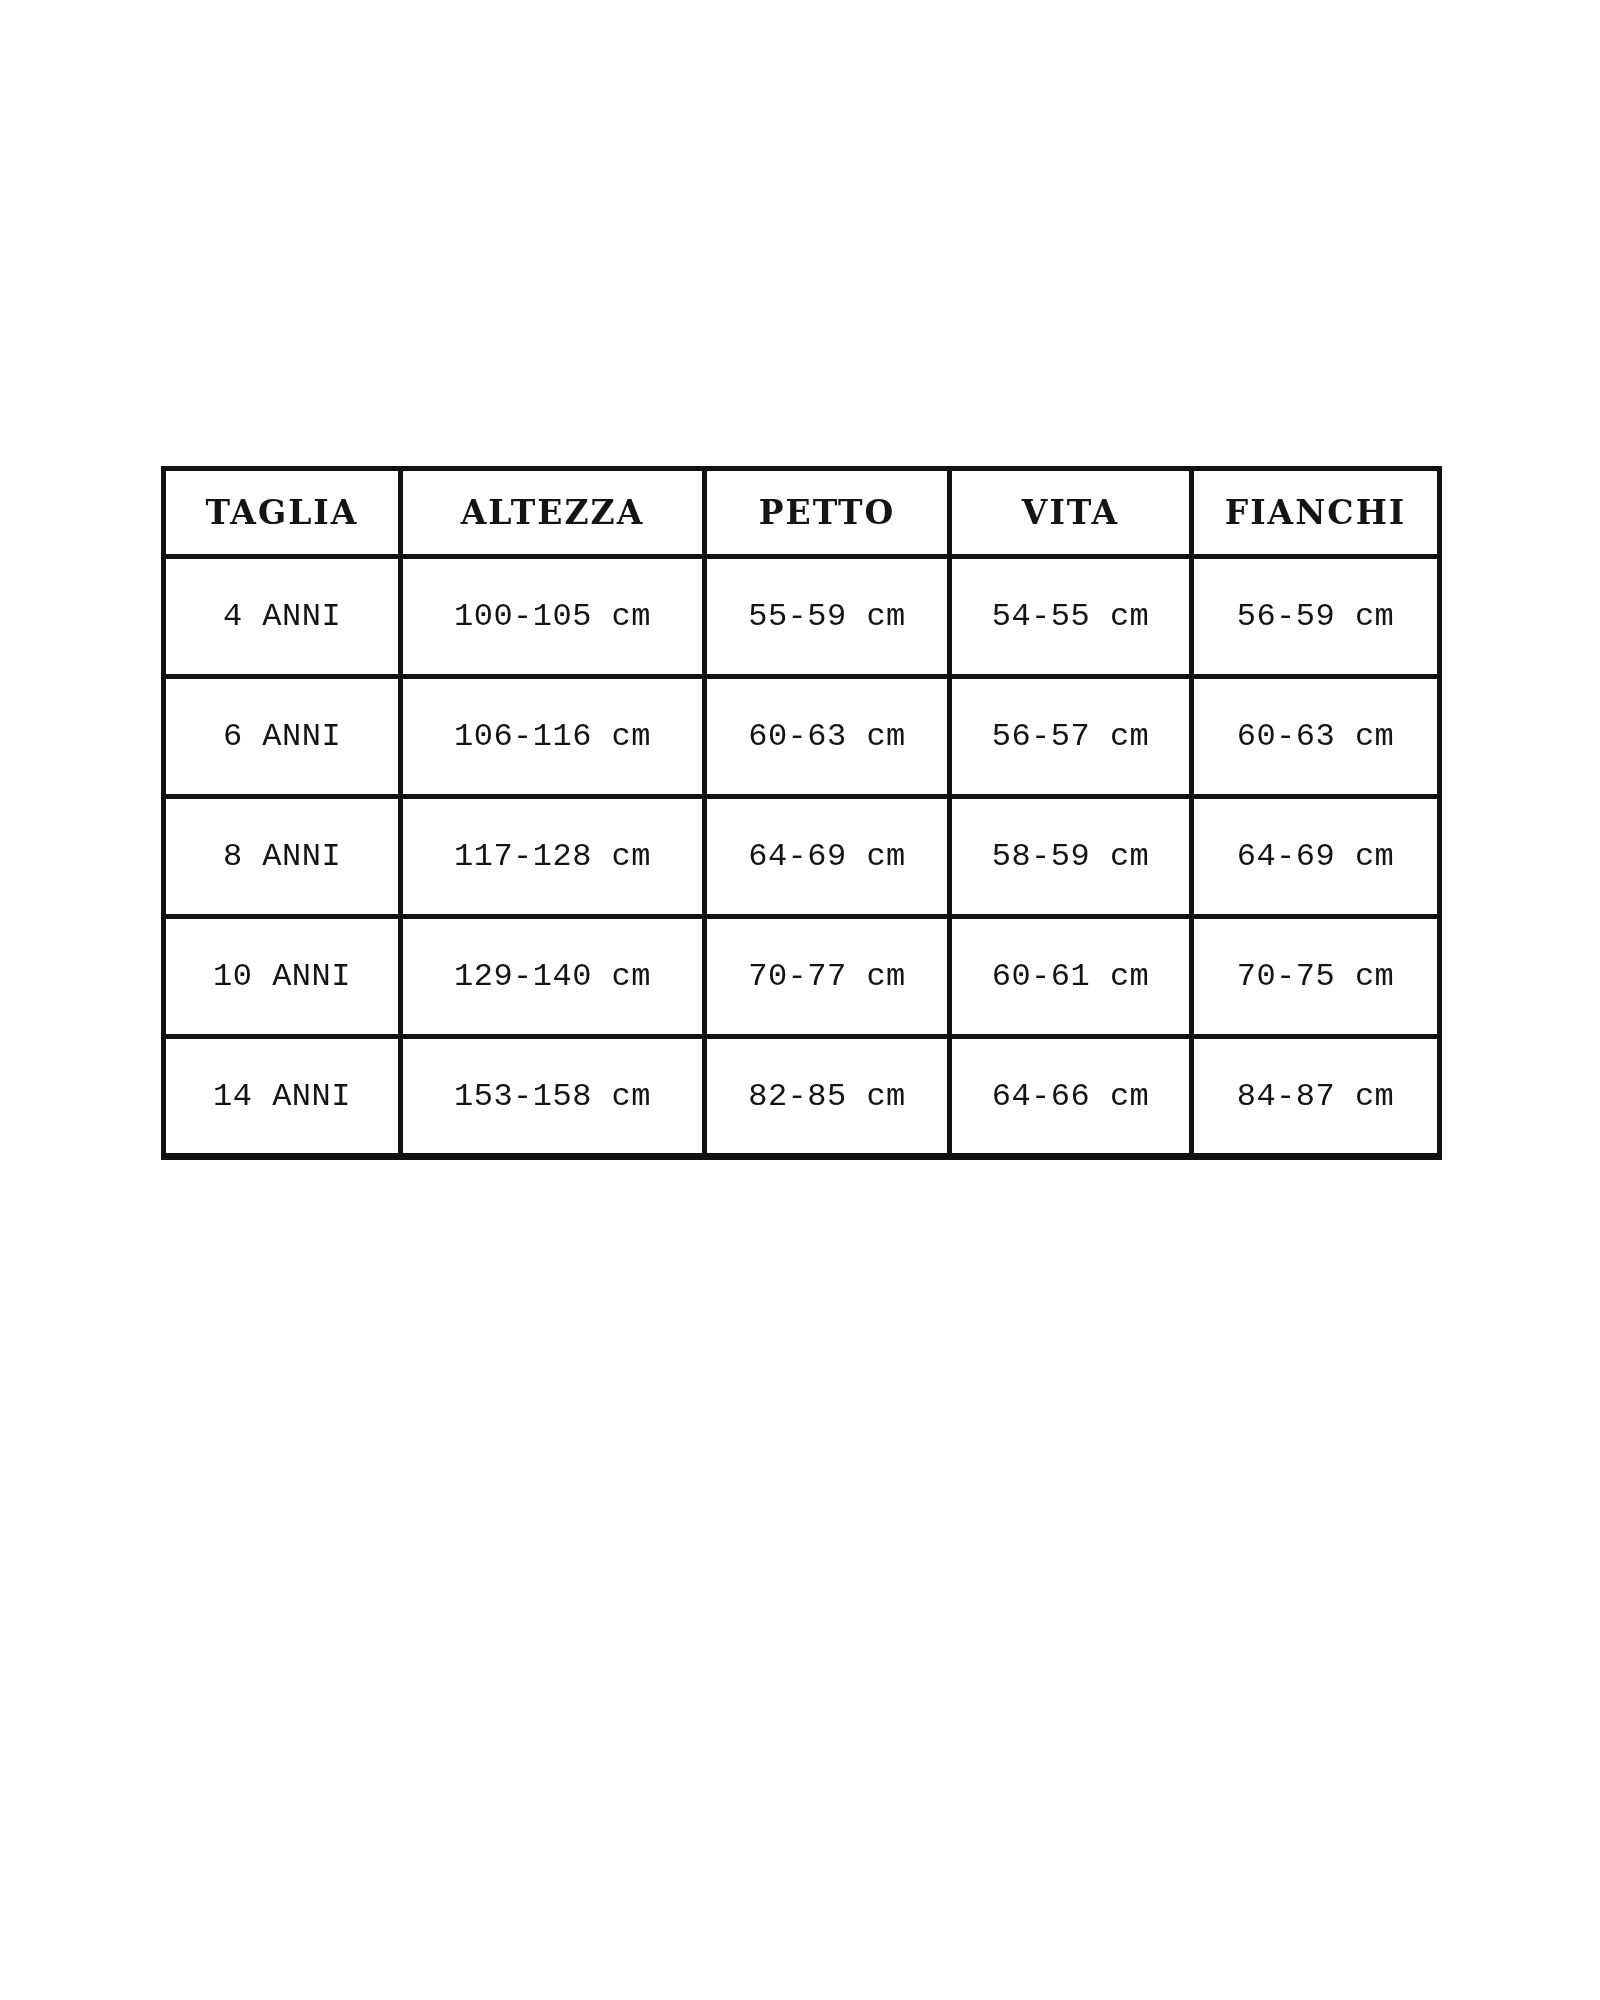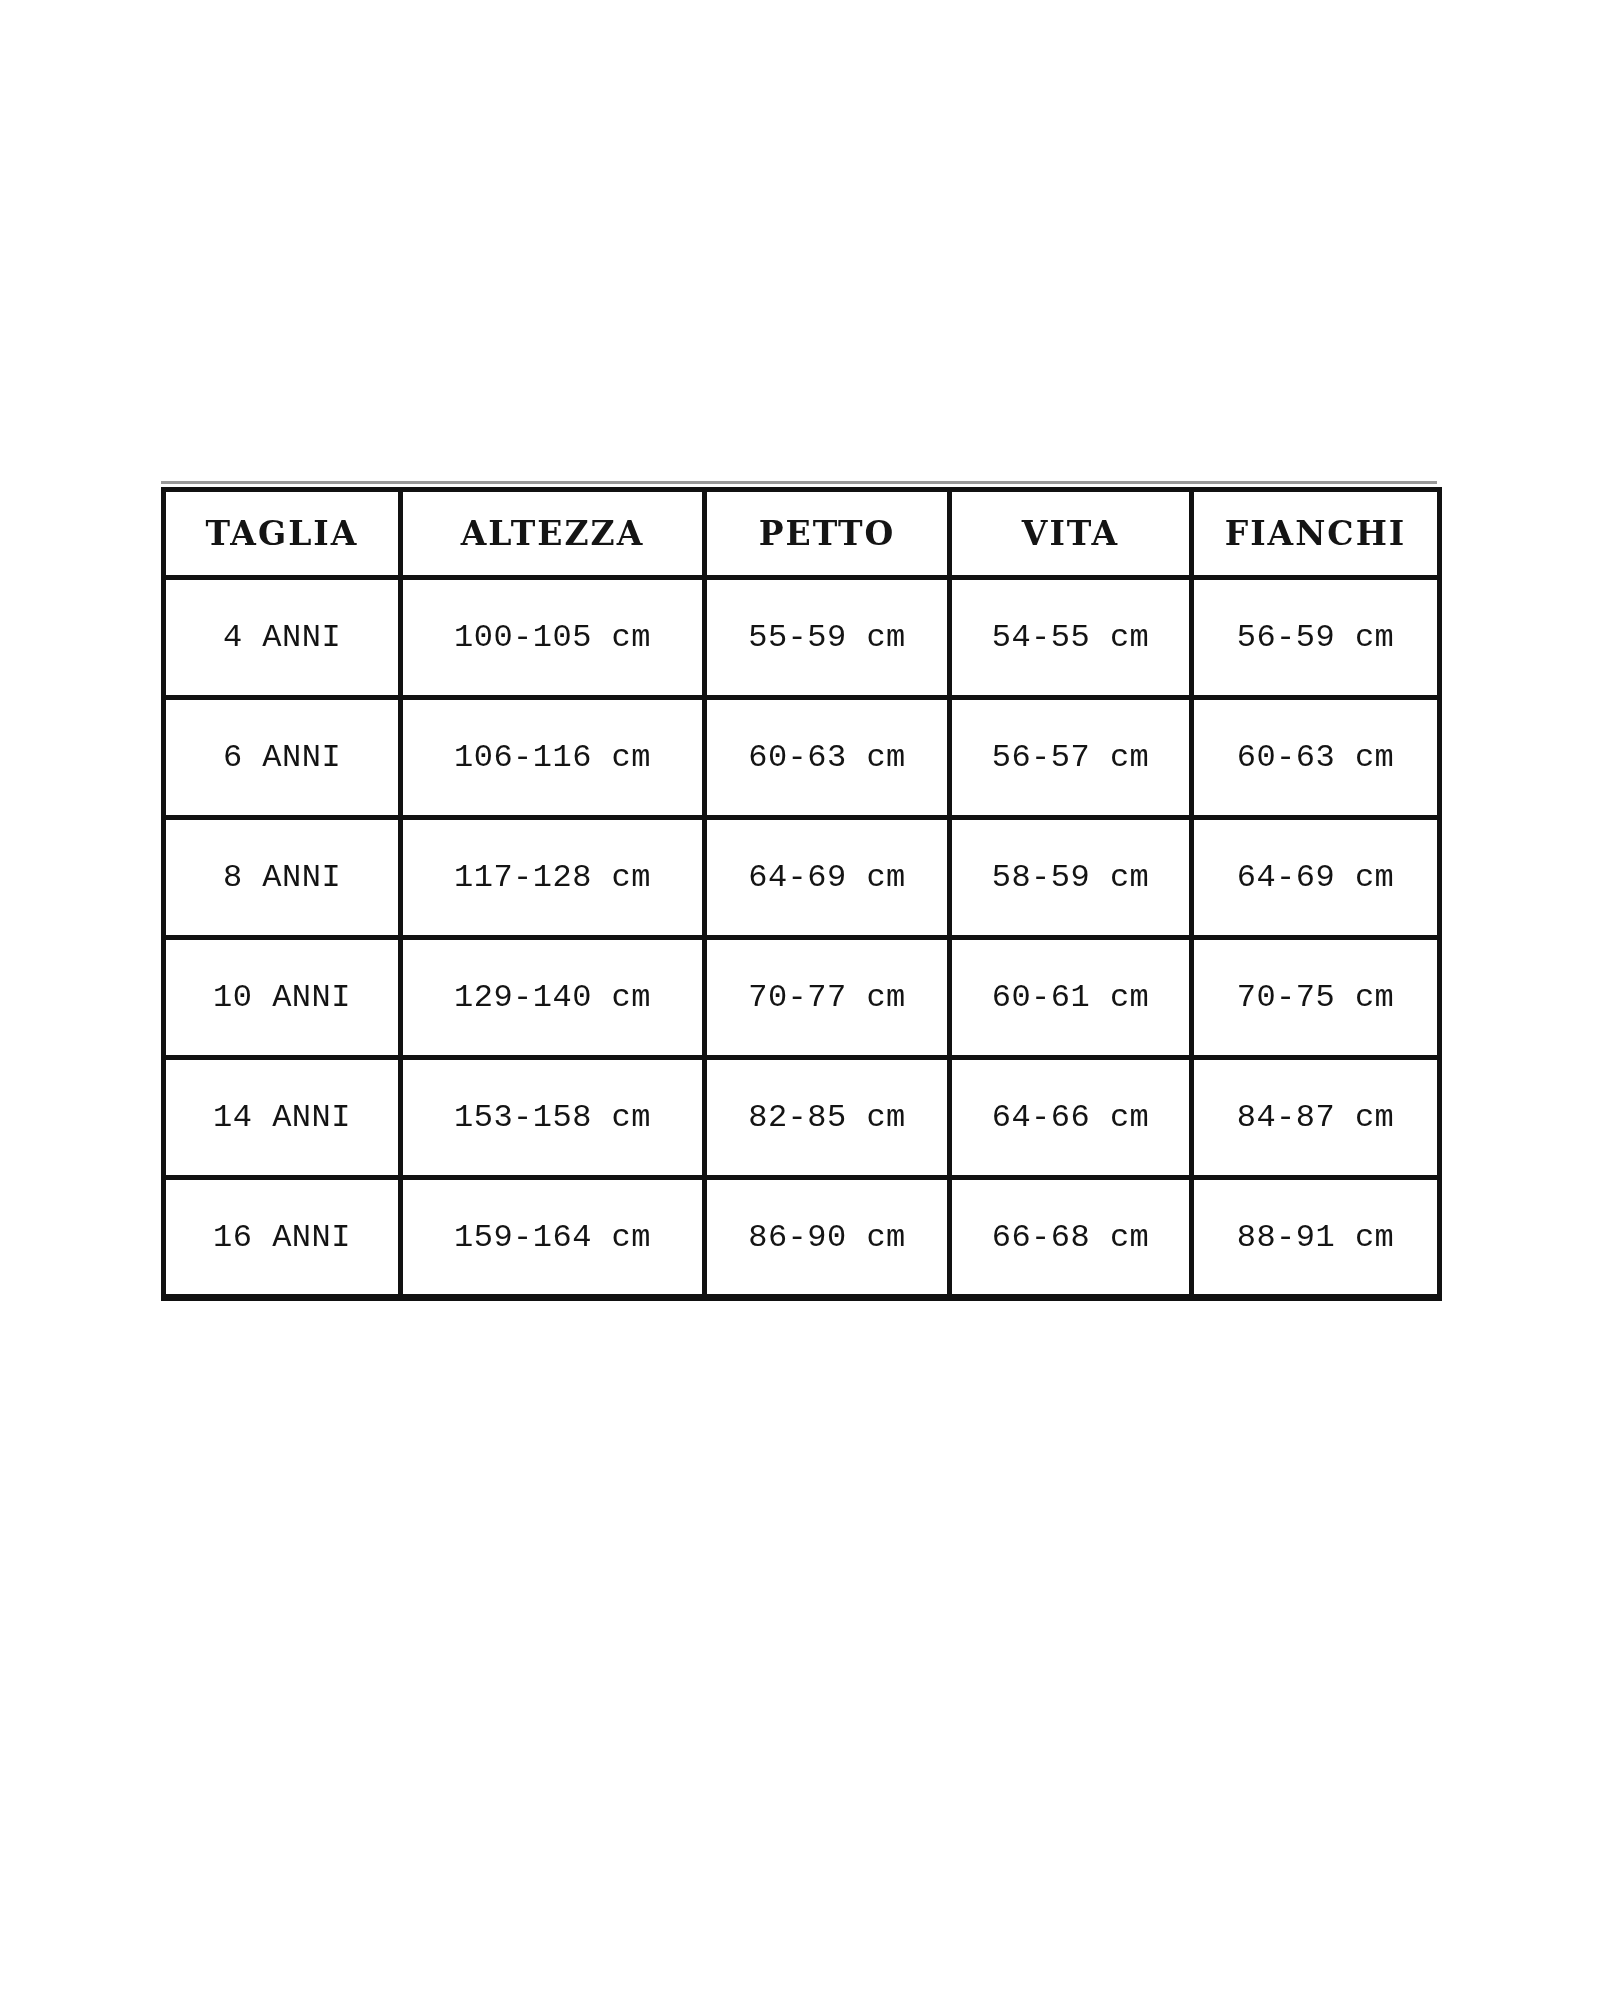--- a/index.html
+++ b/index.html
@@ -14,21 +14,21 @@
 
   .top-rule{
     position:absolute;
     left:161px;top:481px;
     width:1276px;height:3px;
     background:var(--rule);
   }
 
   table.size-chart{
     position:absolute;
-    left:161px;top:487px;
+    left:161px;top:466px;
     width:1276px;
     border-collapse:collapse;
     table-layout:fixed;
     background:var(--bg);
   }
   table.size-chart col.c1{width:237px;}
   table.size-chart col.c2{width:304px;}
   table.size-chart col.c3{width:245px;}
   table.size-chart col.c4{width:242px;}
   table.size-chart col.c5{width:248px;}
@@ -111,21 +111,14 @@
         <td>60-61 cm</td>
         <td>70-75 cm</td>
       </tr>
       <tr>
         <td>14 ANNI</td>
         <td>153-158 cm</td>
         <td>82-85 cm</td>
         <td>64-66 cm</td>
         <td>84-87 cm</td>
       </tr>
-      <tr>
-        <td>16 ANNI</td>
-        <td>159-164 cm</td>
-        <td>86-90 cm</td>
-        <td>66-68 cm</td>
-        <td>88-91 cm</td>
-      </tr>
     </tbody>
 </table>
 
 </body></html>

